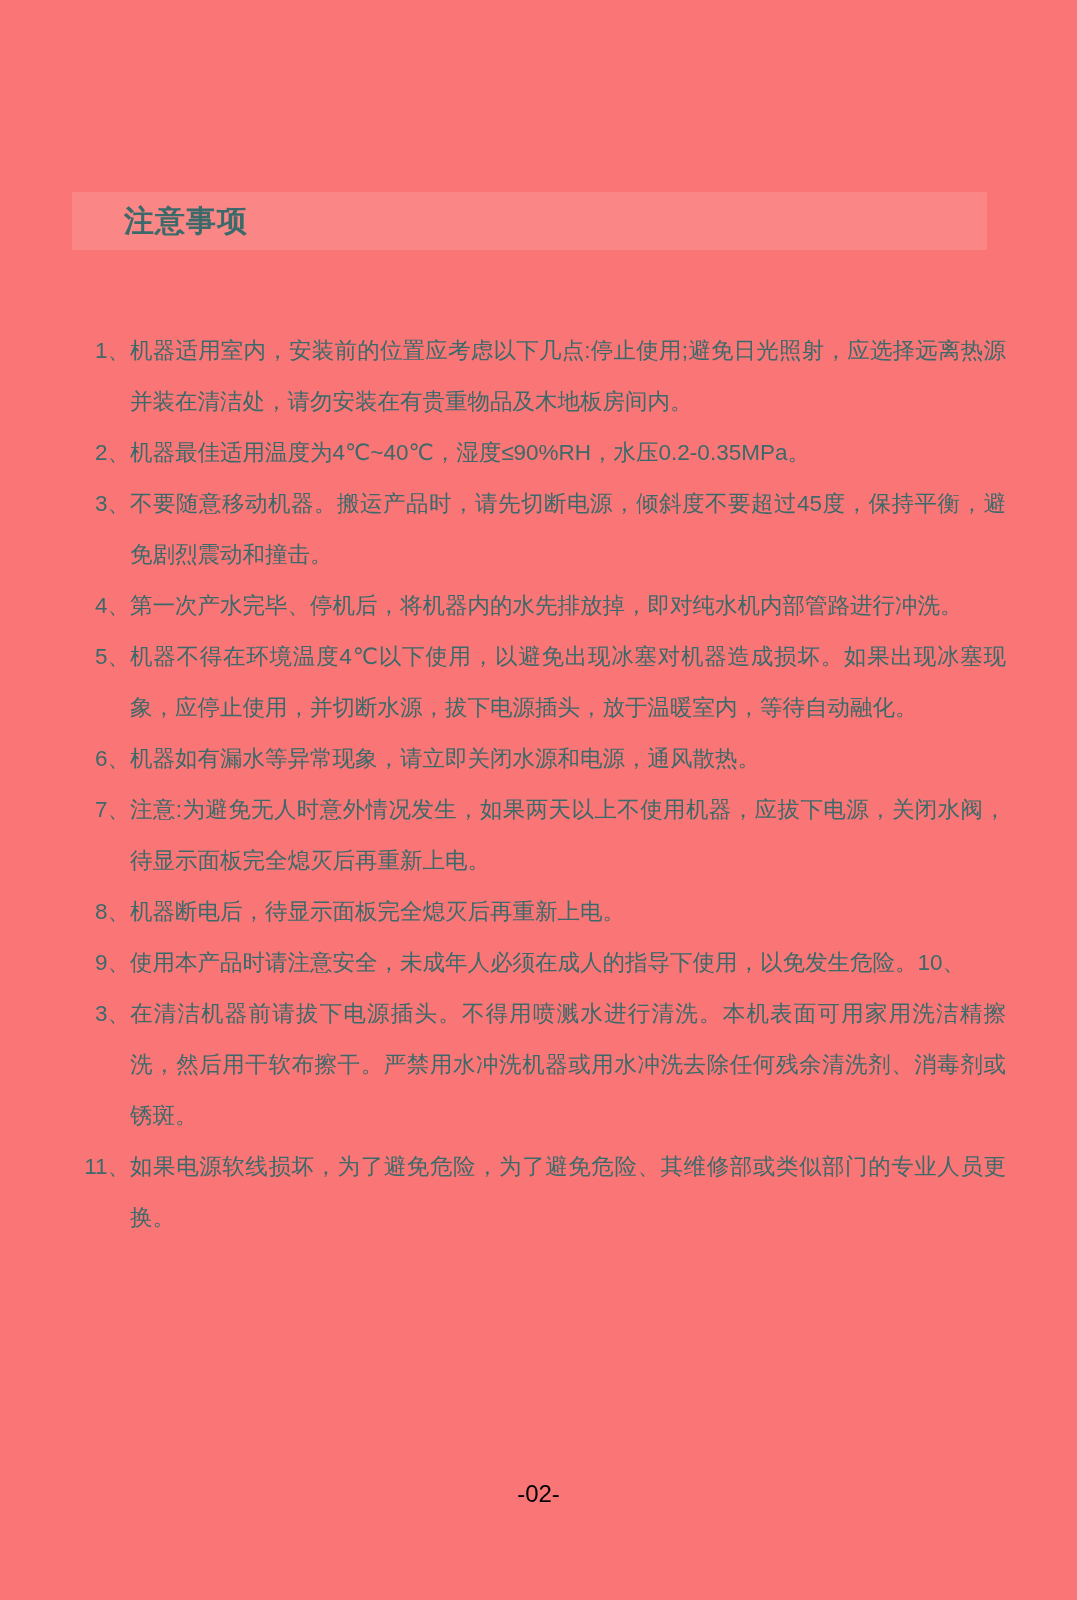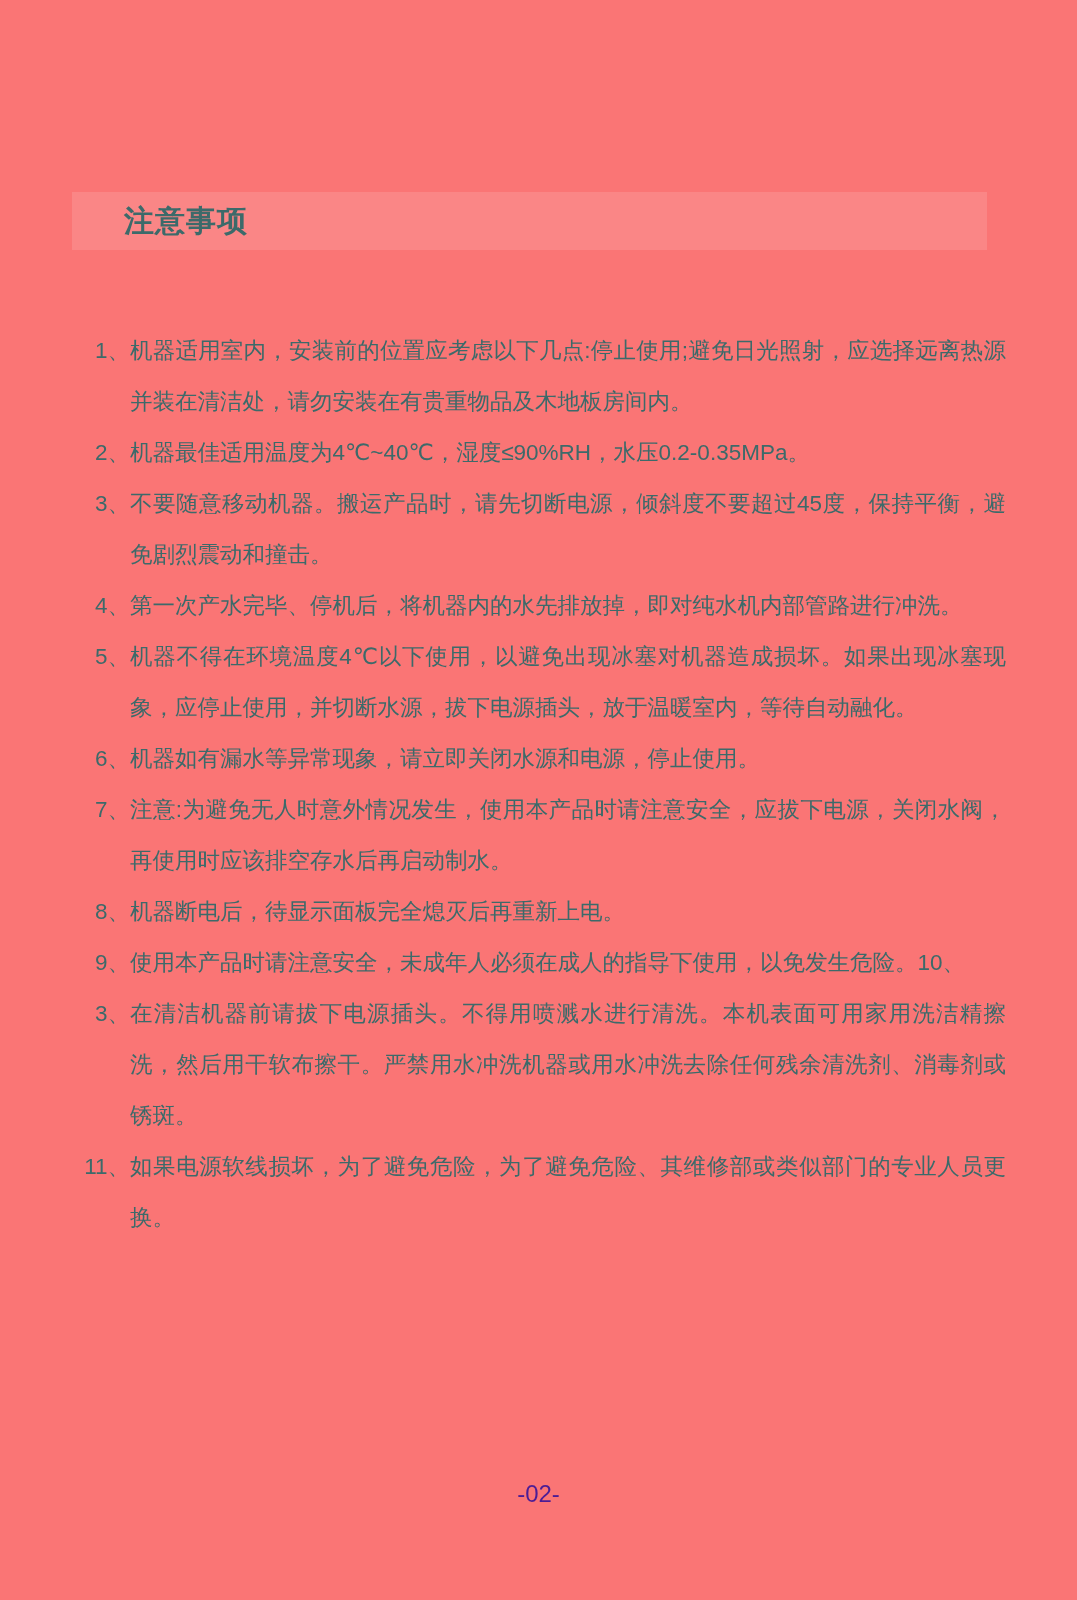--- a/index.html
+++ b/index.html
@@ -65,21 +65,21 @@
     text-justify: inter-ideograph;
     letter-spacing: 0px;
   }
   .footer {
     position: absolute;
     left: 0;
     top: 1480px;
     width: 1077px;
     text-align: center;
     font-size: 24px;
-    color: #4c1d95;
+    color: #000000;
   }
 </style>
 </head>
 <body>
 
 <div class="page">
 
   <div class="title-bar">
     <div class="title-text">注意事项</div>
   </div>
@@ -106,26 +106,26 @@
       <span class="txt">第一次产水完毕、停机后，将机器内的水先排放掉，即对纯水机内部管路进行冲洗。</span>
     </div>
 
     <div class="item">
       <span class="num">5、</span>
       <span class="txt">机器不得在环境温度4℃以下使用，以避免出现冰塞对机器造成损坏。如果出现冰塞现象，应停止使用，并切断水源，拔下电源插头，放于温暖室内，等待自动融化。</span>
     </div>
 
     <div class="item">
       <span class="num">6、</span>
-      <span class="txt">机器如有漏水等异常现象，请立即关闭水源和电源，停止使用。</span>
+      <span class="txt">机器如有漏水等异常现象，请立即关闭水源和电源，通风散热。</span>
     </div>
 
     <div class="item">
       <span class="num">7、</span>
-      <span class="txt">注意:为避免无人时意外情况发生，使用本产品时请注意安全，应拔下电源，关闭水阀，再使用时应该排空存水后再启动制水。</span>
+      <span class="txt">注意:为避免无人时意外情况发生，如果两天以上不使用机器，应拔下电源，关闭水阀，待显示面板完全熄灭后再重新上电。</span>
     </div>
 
     <div class="item">
       <span class="num">8、</span>
       <span class="txt">机器断电后，待显示面板完全熄灭后再重新上电。</span>
     </div>
 
     <div class="item">
       <span class="num">9、</span>
       <span class="txt">使用本产品时请注意安全，未成年人必须在成人的指导下使用，以免发生危险。10、</span>

